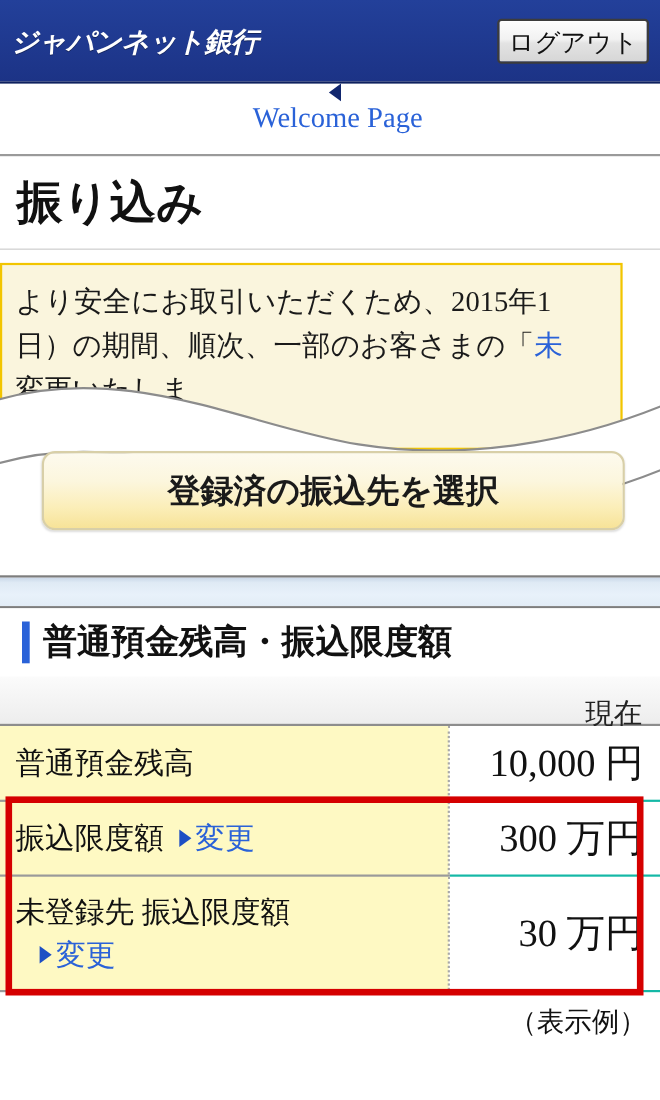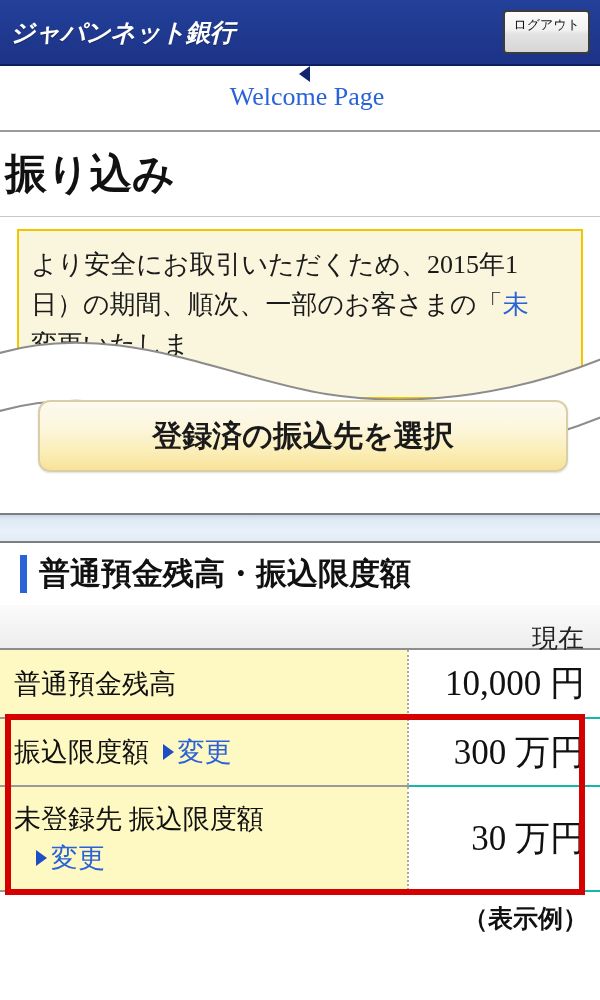--- a/index.html
+++ b/index.html
@@ -11,21 +11,21 @@
     height: 1000px;
     background: #ffffff;
     font-family: "Liberation Serif", "DejaVu Serif", serif;
     overflow: hidden;
     position: relative;
   }
 
   
   .topbar {
     position: relative;
-    height: 66px;
+    height: 76px;
     background: #1e3a8f;
     background: linear-gradient(to bottom, #23409a 0%, #1c3386 100%);
     border-bottom: 2px solid #0d205e;
     display: flex;
     align-items: center;
     padding: 0 10px;
     box-sizing: border-box;
   }
   .logo {
     color: #ffffff;
@@ -43,22 +43,22 @@
     margin-left: 22px;
     white-space: nowrap;
     cursor: pointer;
   }
   .logout-btn {
     margin-left: auto;
     background: linear-gradient(to bottom, #fdfdfd 0%, #f2f2f2 45%, #e3e3e3 55%, #d6d6d6 100%);
     border: 2px solid #3c3c3c;
     border-radius: 4px;
     color: #111111;
-    font-size: 13px;
-    padding: 4px 8px 18px;
+    font-size: 23px;
+    padding: 4px 8px 2px;
     white-space: nowrap;
     cursor: pointer;
     box-shadow: inset 0 1px 0 #ffffff;
   }
 
   
   .breadcrumb {
     height: 66px;
     display: flex;
     align-items: center;
@@ -80,39 +80,39 @@
     font-size: 26px;
     white-space: nowrap;
     cursor: pointer;
   }
 
   
   .page-title-wrap {
     height: 85px;
     display: flex;
     align-items: center;
-    padding-left: 5px;
+    padding-left: 15px;
     border-bottom: 1px solid #c9c9c9;
     box-sizing: border-box;
   }
   .page-title {
     font-size: 42px;
     color: #111111;
     white-space: nowrap;
   }
 
   
   .notice-area {
     position: relative;
     height: 296px;
     overflow: hidden;
   }
   .notice-box {
     position: absolute;
-    left: 17px;
+    left: 0;
     top: 12px;
     width: 566px;
     height: 170px;
     background: #faf5dd;
     border: 2px solid #f2c500;
     box-sizing: border-box;
     padding: 14px 2px 0 12px;
   }
   .notice-text {
     font-size: 26px;
@@ -273,21 +273,20 @@
   }
 
   
   .footnote {
     height: 52px;
     display: flex;
     align-items: center;
     justify-content: flex-end;
     padding-right: 12px;
     box-sizing: border-box;
-    font-weight: bold;
   }
   .footnote-text {
     font-size: 25px;
     color: #111111;
   }
 </style>
 </head>
 <body>
 
 <div class="topbar">

